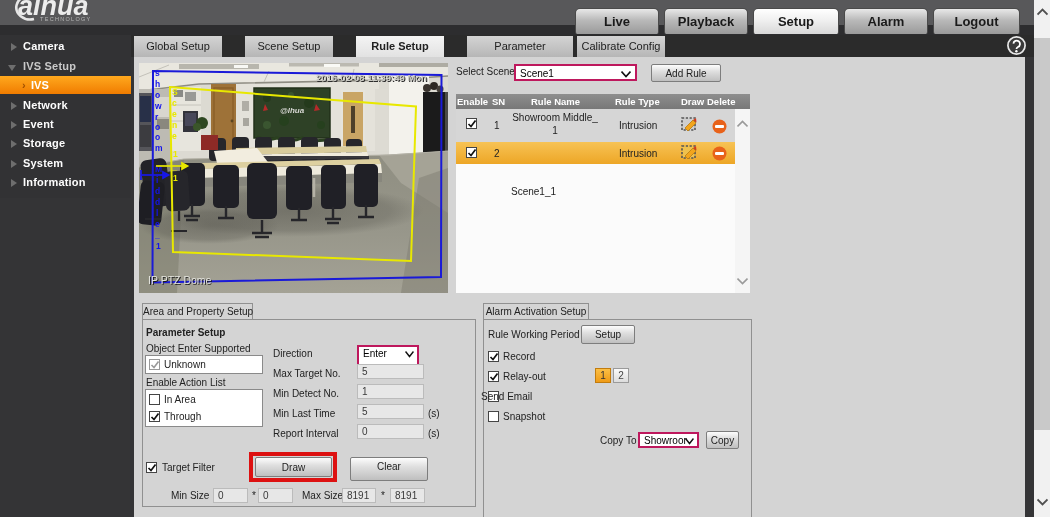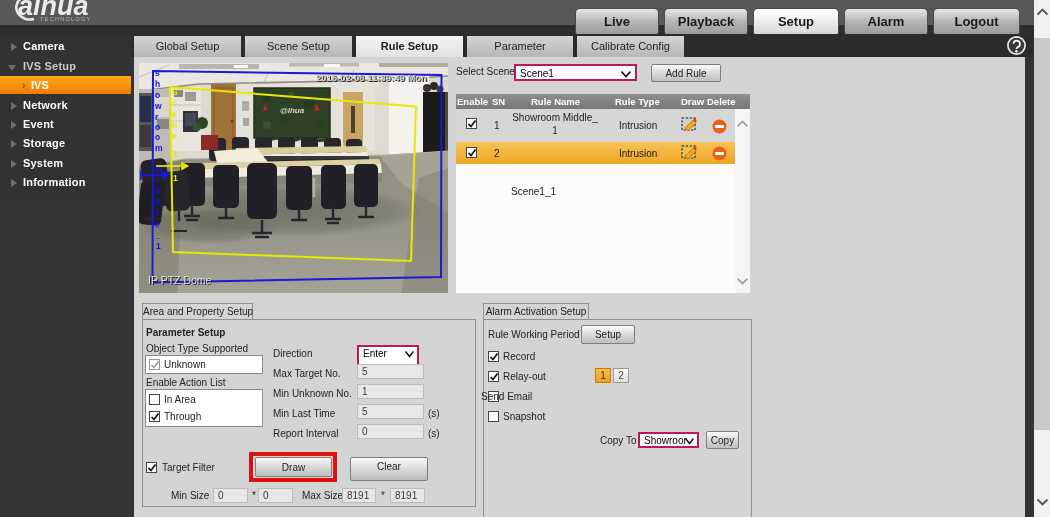--- a/index.html
+++ b/index.html
@@ -17,21 +17,21 @@
   border-radius:5px 5px 2px 2px; background:linear-gradient(#e8e8e8,#b9b9b9 45%,#9a9a9a);
   color:#1a1a1a; font-size:13px; font-weight:bold; text-align:center; line-height:25px; }
 .navbtn.active { background:linear-gradient(#ffffff,#f0f0f0 45%,#d8d8d8); }
 
 .mitem { position:absolute; left:0; width:131px; height:19px; color:#fdfdfd; font-size:11px; font-weight:bold; line-height:19px; letter-spacing:0.2px; }
 .mitem .arr { position:absolute; left:11px; top:6px; width:0; height:0; border-left:6px solid #6e6e6e; border-top:4px solid transparent; border-bottom:4px solid transparent; }
 .mitem .arrd { position:absolute; left:8px; top:8px; width:0; height:0; border-top:6px solid #6e6e6e; border-left:4px solid transparent; border-right:4px solid transparent; }
 .mitem span { position:absolute; left:23px; }
 #ivsrow { position:absolute; left:0; top:76px; width:131px; height:18px; background:linear-gradient(#ffa91e,#f07c00); color:#fff; font-size:11px; font-weight:bold; line-height:18px; }
 
-.ctab { position:absolute; top:36px; height:21px; width:107px; background:linear-gradient(#d4d4d4,#b6b6b6); color:#222; font-size:11px; text-align:center; line-height:21px; }
+.ctab { position:absolute; top:36px; height:21px; width:88px; background:linear-gradient(#d4d4d4,#b6b6b6); color:#222; font-size:11px; text-align:center; line-height:21px; }
 .ctab.active { background:linear-gradient(#f4f4f4,#e2e2e2); font-weight:bold; }
 
 .btn { position:absolute; background:linear-gradient(#fdfdfd,#dfdfdf 40%,#bfbfbf); border:1px solid #7d7d7d; border-radius:2px; color:#222; font-size:10px; text-align:center; }
 .sel { position:absolute; background:#fff; border:2px solid #be185d; color:#000; font-size:10px; }
 .sel .tx { position:absolute; left:4px; top:0; }
 .inp { position:absolute; background:#e7e7e7; border:1px solid #bbb; color:#3a3a3a; font-size:10px; line-height:13px; padding-left:4px; }
 .lbl { position:absolute; color:#222; font-size:10px; white-space:nowrap; }
 .cb { position:absolute; width:11px; height:11px; background:#fff; border:1px solid #444; }
 .panelbox { position:absolute; border:1px solid #909090; }
 .paneltab { position:absolute; border:1px solid #909090; border-bottom:none; background:#d4d4d4; color:#222; font-size:10px; text-align:center; white-space:nowrap; }
@@ -355,21 +355,21 @@
       <path d="M0.5 1.5 L5.5 6.5 L10.5 1.5" fill="none" stroke="#9a9a9a" stroke-width="1.6"></path>
     </svg>
 </div>
 
 <div class="paneltab" style="left:142px;top:303px;width:111px;height:17px;line-height:16px;">Area and Property Setup</div>
 <div class="panelbox" style="left:142px;top:319px;width:334px;height:188px;background:#d4d4d4;"></div>
 <div class="paneltab" style="left:483px;top:303px;width:106px;height:17px;line-height:16px;">Alarm Activation Setup</div>
 <div class="panelbox" style="left:483px;top:319px;width:269px;height:198px;border-bottom:none;background:#d4d4d4;"></div>
 
 <div class="lbl" style="left:146px;top:327px;font-weight:bold;">Parameter Setup</div>
-<div class="lbl" style="left:146px;top:343px;">Object Type Supported</div>
+<div class="lbl" style="left:146px;top:343px;">Object Enter Supported</div>
 <div class="abs" style="left:145px;top:355px;width:118px;height:19px;background:#fff;border:1px solid #8a8a8a;">
   <div class="cb" style="left:3px;top:3px;border-color:#999;">
       <svg width="10" height="10" style="display:block;margin:0 auto;">
         <path d="M1.5 5 L4 7.5 L8.5 1.5" fill="none" stroke="#9a9a9a" stroke-width="1.6"></path>
       </svg>
     </div>
   <div class="lbl" style="left:18px;top:3px;">Unknown</div>
 </div>
 <div class="lbl" style="left:146px;top:377px;">Enable Action List</div>
 <div class="abs" style="left:145px;top:389px;width:118px;height:38px;background:#fff;border:1px solid #8a8a8a;">
@@ -384,21 +384,21 @@
 </div>
 <div class="lbl" style="left:273px;top:348px;">Direction</div>
 <div class="sel" style="left:357px;top:345px;width:62px;height:24px;line-height:13px;">
     <span class="tx">Enter</span>
  <svg style="position:absolute;right:3px;top:4px;" width="9" height="7">
       <path d="M0.5 0.5 L4.5 5.5 L8.5 0.5" fill="none" stroke="#111" stroke-width="1.5"></path>
     </svg>
   </div>
 <div class="lbl" style="left:273px;top:368px;">Max Target No.</div>
 <div class="inp" style="left:357px;top:364px;width:67px;height:15px;">5</div>
-<div class="lbl" style="left:273px;top:388px;">Min Unknown No.</div>
+<div class="lbl" style="left:273px;top:388px;">Min Detect No.</div>
 <div class="inp" style="left:357px;top:384px;width:67px;height:15px;">1</div>
 <div class="lbl" style="left:273px;top:408px;">Min Last Time</div>
 <div class="inp" style="left:357px;top:404px;width:67px;height:15px;">5</div>
 <div class="lbl" style="left:428px;top:408px;">(s)</div>
 <div class="lbl" style="left:273px;top:428px;">Report Interval</div>
 <div class="inp" style="left:357px;top:424px;width:67px;height:15px;">0</div>
 <div class="lbl" style="left:428px;top:428px;">(s)</div>
 <div class="cb" style="left:146px;top:462px;">
     <svg width="10" height="10" style="display:block;margin:0 auto;">
       <path d="M1.5 5 L4 7.5 L8.5 1.5" fill="none" stroke="#111" stroke-width="1.7"></path>

